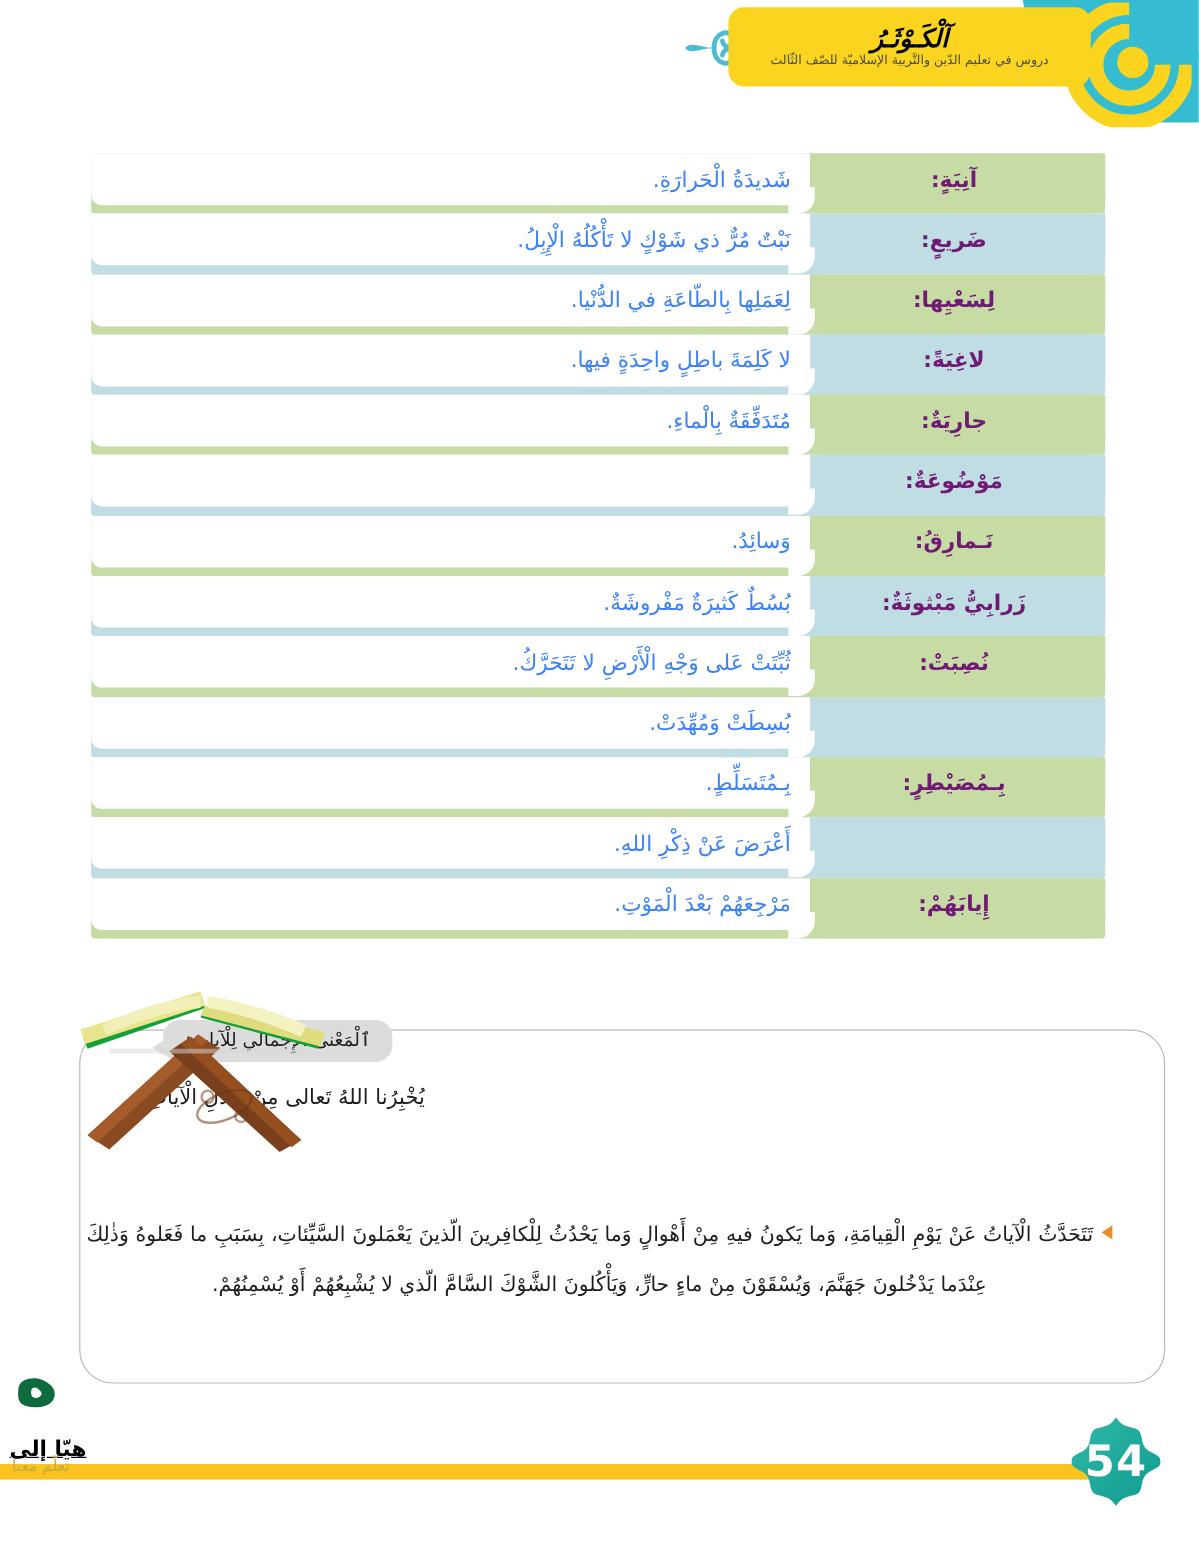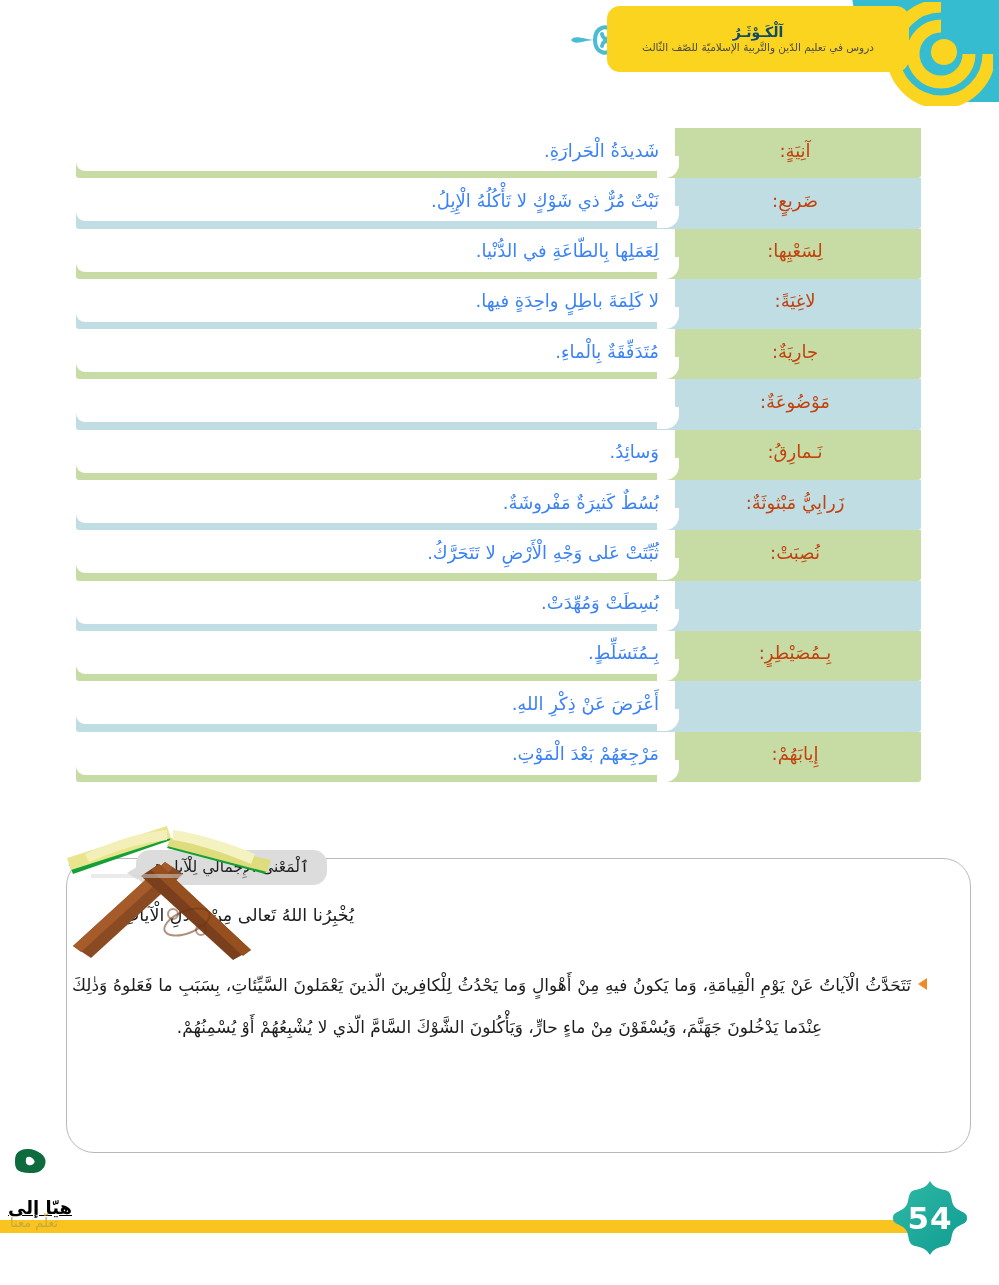--- a/index.html
+++ b/index.html
@@ -55,25 +55,26 @@
     width: 302px; height: 66px;
     background: #fad41e;
     border-radius: 13px;
     display: flex;
     flex-direction: column;
     align-items: center;
     justify-content: center;
     gap: 1px;
   }
   .title-main {
-    font-size: 14px;
+    font-size: 21px;
     font-weight: 700;
-    color: #0c4a6e;
+    color: #000000;
     letter-spacing: 0px;
     line-height: 1.05;
+    font-style: italic;
   }
   .title-sub {
     font-size: 10.5px;
     font-weight: 400;
     color: #4a4a4a;
     line-height: 1.2;
     white-space: nowrap;
   }
 
   
@@ -122,22 +123,22 @@
     border-radius: 0 0 14px 0;
   }
   .grow .term {
     position: absolute;
     top: 0; right: 0;
     width: 252px; height: 44px;
     display: flex;
     align-items: center;
     justify-content: center;
     font-size: 18px;
-    color: #c2410c;
-    font-weight: 400;
+    color: #701a75;
+    font-weight: 700;
     z-index: 4;
     text-align: right;
   }
   .grow .def {
     position: absolute;
     top: 0;
     right: 262px;
     left: 8px;
     height: 44px;
     display: flex;
@@ -184,21 +185,21 @@
   .intro-line {
     position: absolute;
     top: 905px; right: 645px;
     font-size: 17.5px;
     color: #1d1d1d;
     white-space: nowrap;
     z-index: 6;
   }
   .body-par {
     position: absolute;
-    top: 965px; right: 72px;
+    top: 1009px; right: 72px;
     width: 855px;
     font-size: 17px;
     line-height: 2.45;
     color: #1d1d1d;
     text-align: justify;
     text-align-last: center;
     z-index: 6;
   }
   .bullet-tri {
     display: inline-block;
@@ -262,21 +263,21 @@
     bottom: 28px; right: 30px;
     width: 78px; height: 78px;
     display: flex;
     align-items: center;
     justify-content: center;
     z-index: 9;
   }
   .page-num {
     position: absolute;
     color: #ffffff;
-    font-size: 31px;
+    font-size: 36px;
     font-weight: 700;
     letter-spacing: 1px;
   }
 </style>
 </head>
 <body>
 
 <div class="page">
 
   <div class="header-band">

